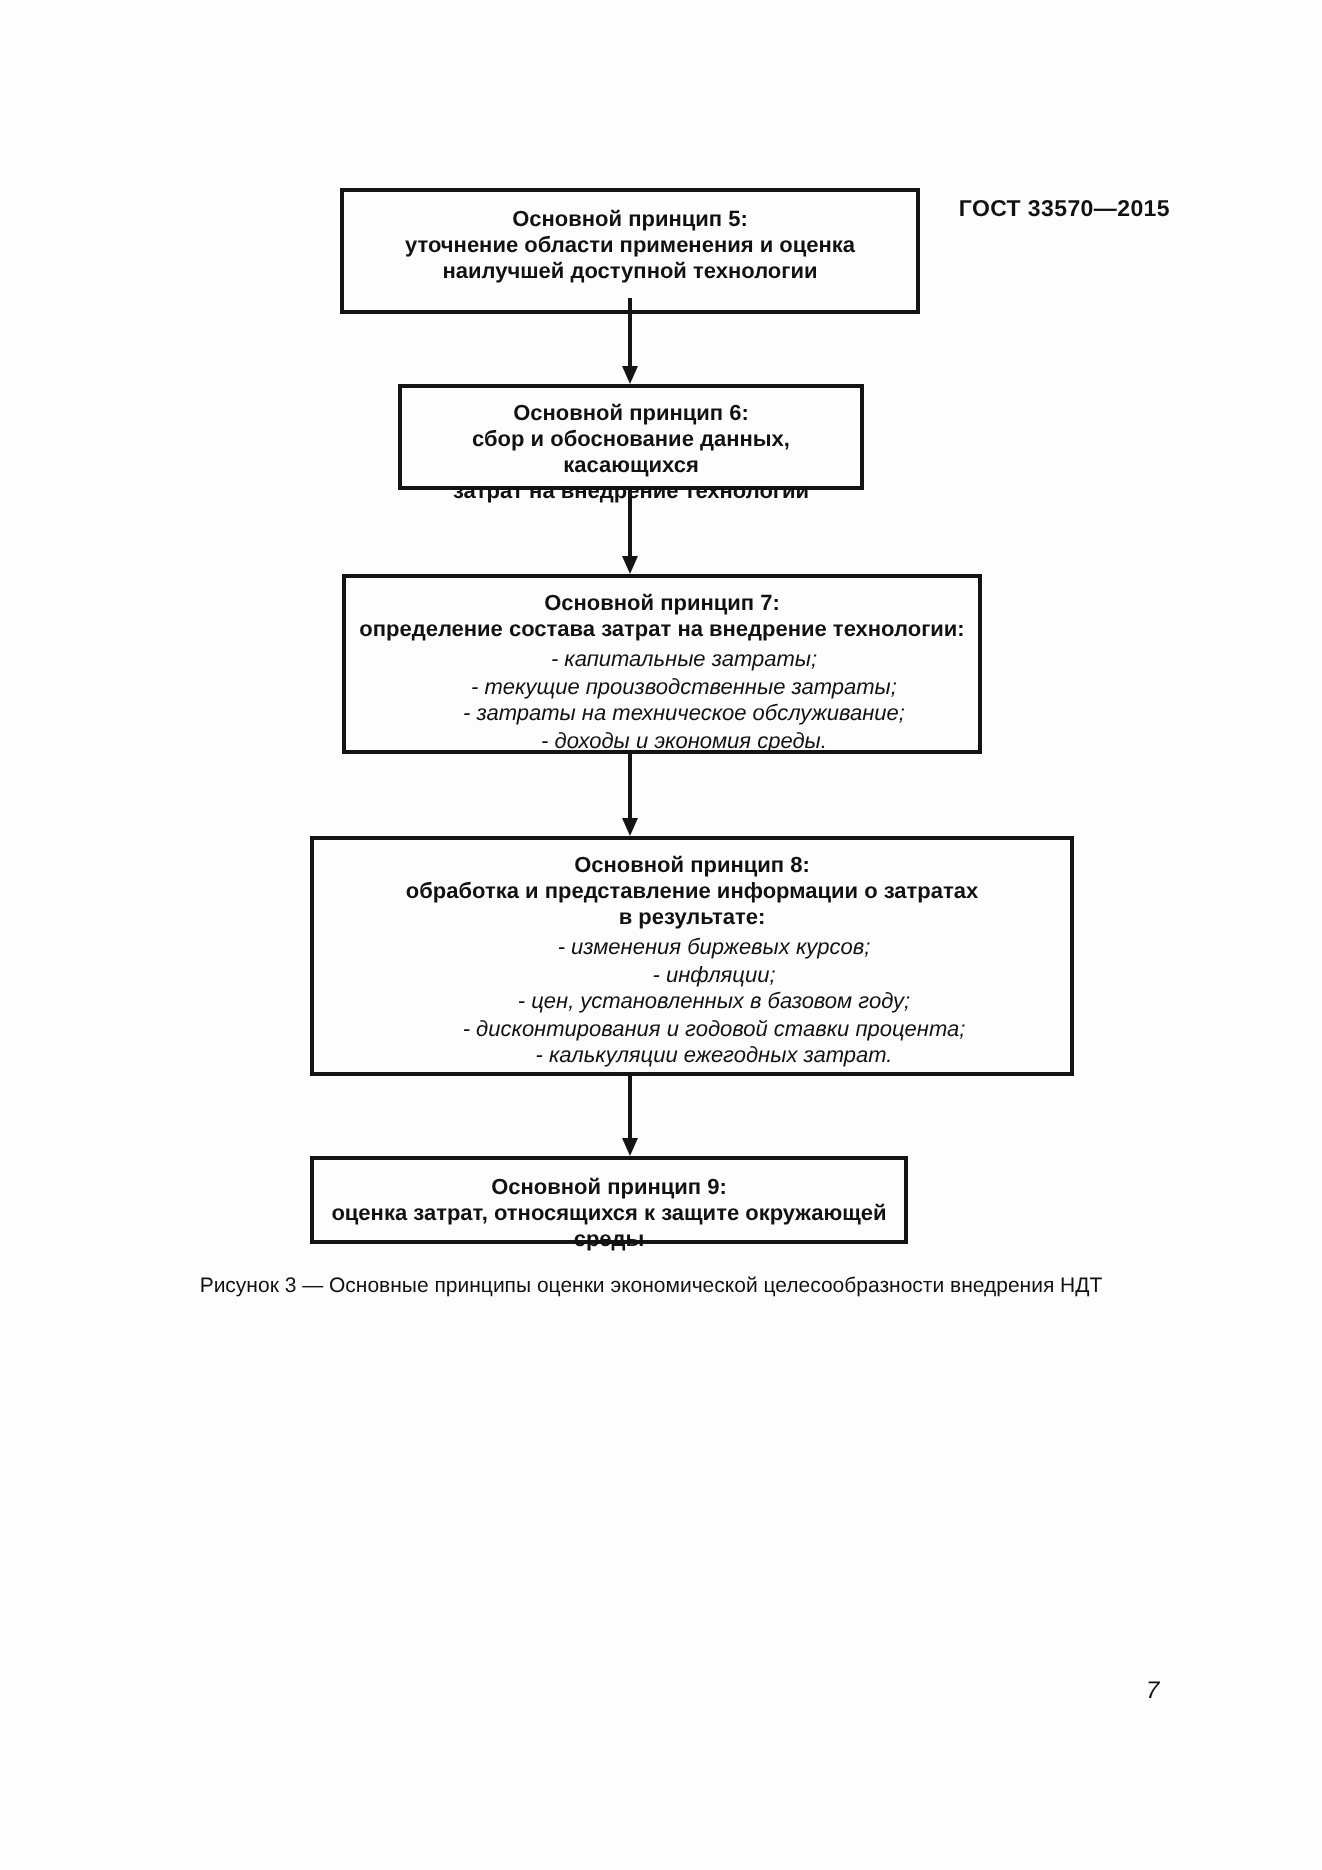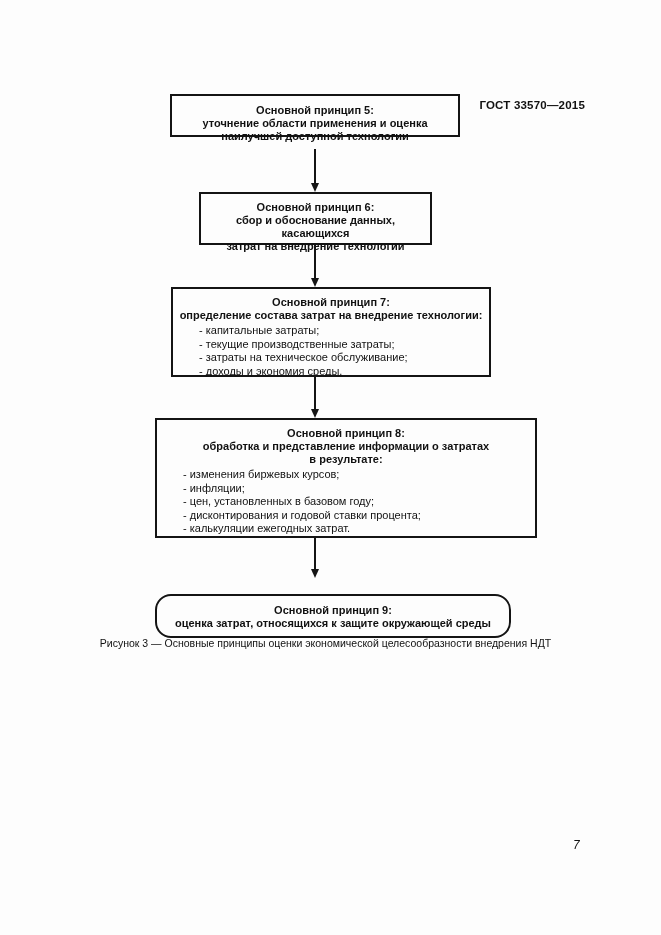--- a/index.html
+++ b/index.html
@@ -17,30 +17,31 @@
     font-size:11.5px; font-weight:bold; letter-spacing:0.2px;margin-top:40px;
   }
   .box {
     position:absolute;
     border:2px solid #141414;
     background:#fdfdfd;
     box-sizing:border-box;
     text-align:center;
     font-size:11px; line-height:13px; font-weight:bold;
   }
-  .box1 { left:170px; top:94px;  width:290px; height:43px;  padding-top:8px; }
+  .box1 { left:170px; top:94px;  width:290px; height:63px;  padding-top:8px; }
   .box2 { left:199px; top:192px; width:233px; height:53px;  padding-top:7px; }
   .box3 { left:171px; top:287px; width:320px; height:90px;  padding-top:7px; }
   .box4 { left:155px; top:418px; width:382px; height:120px; padding-top:7px; }
-  .box5 { left:155px; top:594px; width:356px; height:44px;  padding-top:8px;border-radius:16px; }
+  .box5 { left:155px; top:578px; width:299px; height:44px;  padding-top:8px; }
   .box-title, .box-line { font-weight:bold; }
   .bullets {
-    text-align:left; font-weight:normal;
+    text-align:center; font-weight:normal;
     margin:2px 0 0 0; padding:0 4px 0 26px;
     list-style:none;
+    font-style:italic;
   }
   .bullet { line-height:13.5px; }
   .arrow {
     position:absolute; left:310px; width:10px;
     display:flex; flex-direction:column; align-items:center;
   }
   .a1 { top:149px; height:43px; }
   .a2 { top:245px; height:42px; }
   .a3 { top:377px; height:41px; }
   .a4 { top:538px; height:40px; }

